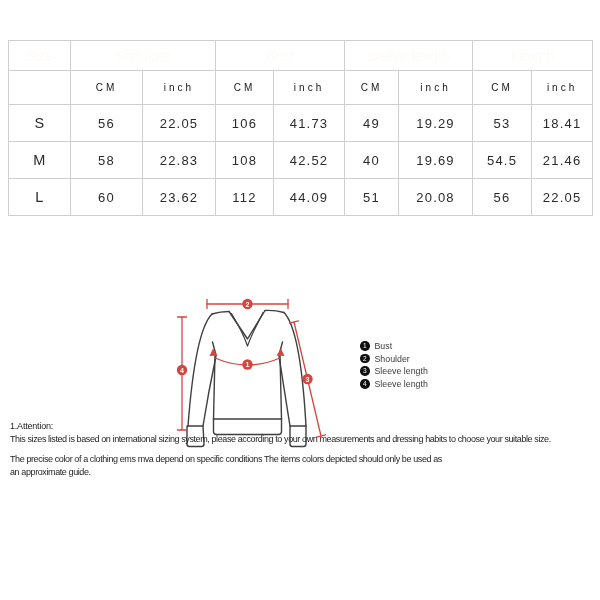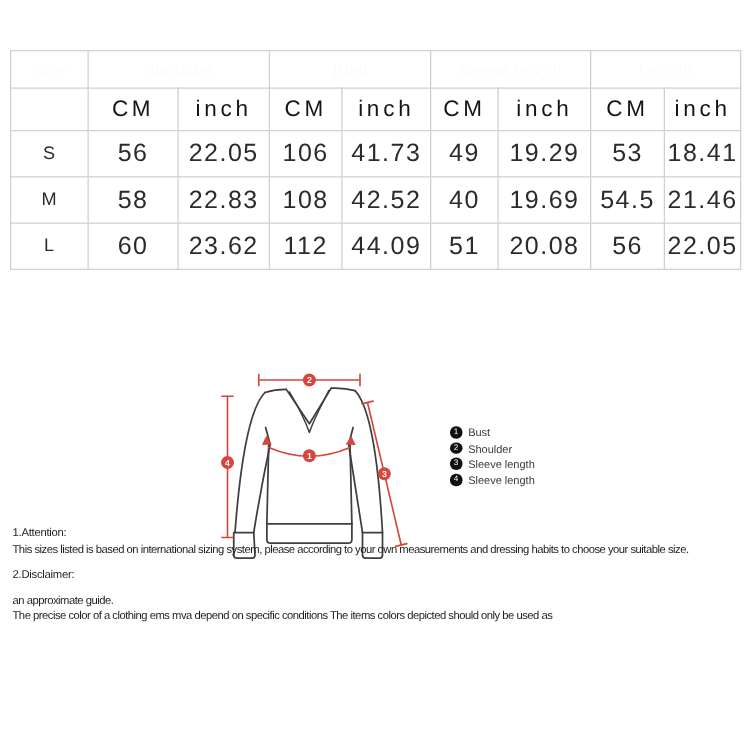--- a/index.html
+++ b/index.html
@@ -18,27 +18,27 @@
   }
   tr.r-group{height:30px;}
   tr.r-unit{height:34px;}
   tbody tr{height:37px;}
   th.group{
     background:#c79c7d;color:#fdfbf7;font-weight:normal;font-size:14px;
     border-left:2px solid #f6f1ea;border-right:2px solid #f6f1ea;
     border-top:1px solid #c9b49e;border-bottom:1px solid #b99071;
   }
   th.unit{
-    font-weight:normal;font-size:18px;letter-spacing:3px;color:#151515;
+    font-weight:normal;font-size:10px;letter-spacing:3px;color:#151515;
   }
   th.sizecol{
     font-weight:normal;font-size:14.5px;color:#2b2b2b;letter-spacing:0.5px;
   }
   td.val{
-    font-size:20px;color:#2b2b2b;letter-spacing:1.2px;
+    font-size:13px;color:#2b2b2b;letter-spacing:1.2px;
   }
   
   .diagram-svg{position:absolute;left:163px;top:283px;}
   .legend{position:absolute;left:360px;top:341px;}
   .legend-row{display:flex;align-items:center;height:10px;margin-bottom:2.6px;}
   .legend-dot{
     width:9.5px;height:9.5px;border-radius:50%;background:#101010;color:#fff;
     font-size:6.5px;line-height:9.5px;display:flex;align-items:center;justify-content:center;
     margin-right:5px;flex:0 0 auto;
   }
@@ -199,21 +199,20 @@
       <span class="legend-label">Sleeve length</span>
     </div>
   </div>
 
   <div class="notes">
     <div class="note-section">
       <div class="note-heading">1.Attention:</div>
       <div class="note-line">This sizes listed is based on international sizing system, please according to your own measurements and dressing habits to choose your suitable size.</div>
     </div>
     <div class="note-section">
-      <div class="note-heading">2.Disclaimer:</div>
     </div>
     <div class="note-section">
+      <div class="note-line">The precise color of a clothing ems mva depend on specific conditions The items colors depicted should only be used as</div>
       <div class="note-line">an approximate guide.</div>
-      <div class="note-line">The precise color of a clothing ems mva depend on specific conditions The items colors depicted should only be used as</div>
     </div>
   </div>
 
 </div>
 
 </body></html>

